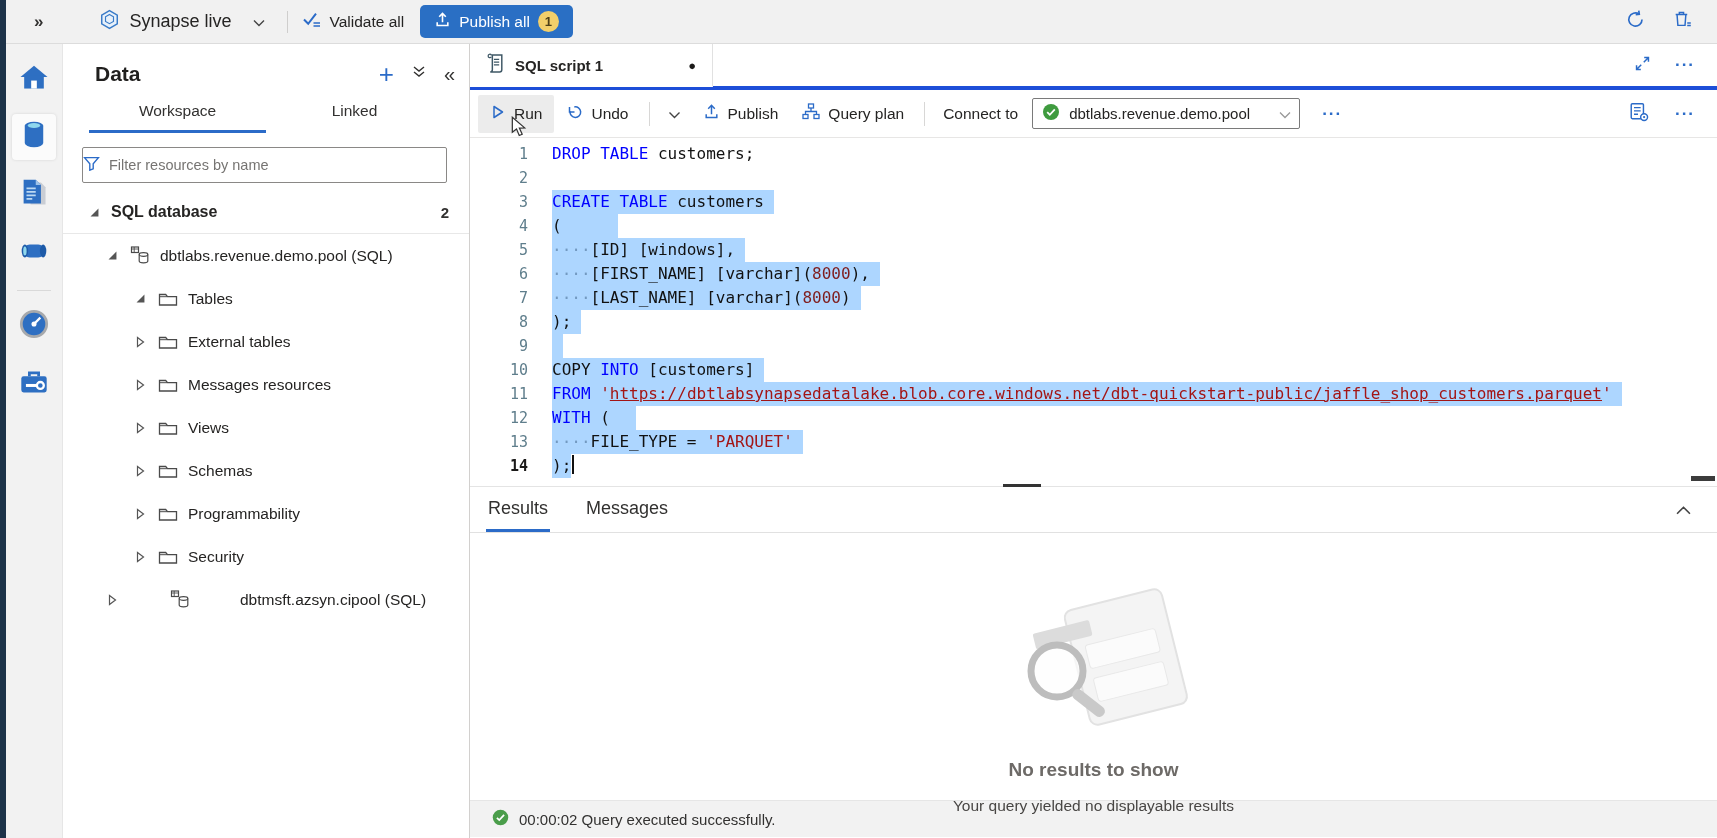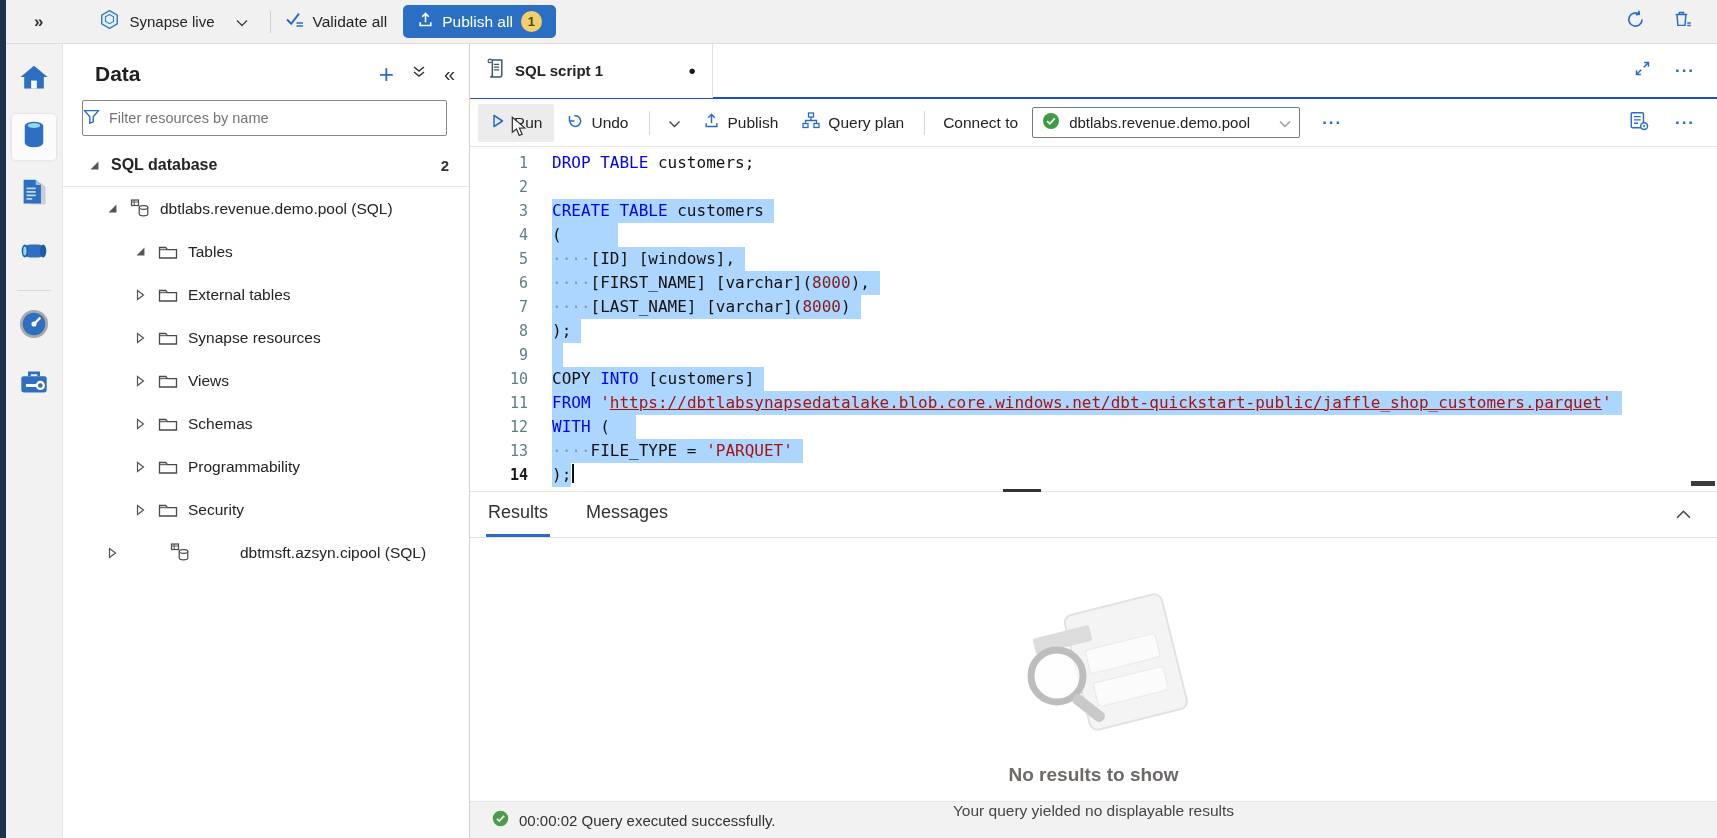--- a/index.html
+++ b/index.html
@@ -6,21 +6,21 @@
   html,body { background:#fff; }
   body { font-family:"Liberation Sans", sans-serif; color:#252423; }
   #app { position:relative; width:1717px; height:838px; overflow:hidden; background:#fff; }
 
   
   .topbar { position:absolute; left:0; top:0; width:1717px; height:44px; background:#f1f1f1;
             border-bottom:1px solid #dcdcdc; display:flex; align-items:center; z-index:5; }
   .edge-strip { position:absolute; left:0; top:0; width:6px; height:838px; background:#1d3349; z-index:40; }
   .tb-collapse { margin-left:34px; font-size:17px; font-weight:bold; color:#323130; letter-spacing:-2px; }
   .tb-env { display:flex; align-items:center; gap:9px; margin-left:58px; }
-  .tb-env-label { font-size:15px; color:#252423; }
+  .tb-env-label { font-size:18px; color:#252423; }
   .chev { display:inline-block; }
   .tb-sep { width:1px; height:22px; background:#cfcecd; margin:0 14px 0 22px; }
   .tb-validate { display:flex; align-items:center; gap:8px; font-size:15.5px; color:#252423; }
   .tb-publish { display:flex; align-items:center; gap:8px; margin-left:16px; background:#2a6fc4; color:#fff;
                 border:none; border-radius:5px; height:33px; padding:0 14px; font-size:15.5px;
                 font-family:"Liberation Sans",sans-serif; }
   .badge { background:#f2cf6a; color:#4e4018; border-radius:50%; width:21px; height:21px; font-size:13px;
            display:flex; align-items:center; justify-content:center; font-weight:bold; }
   .tb-right { margin-left:auto; display:flex; align-items:center; gap:26px; padding-right:24px; }
 
@@ -52,21 +52,21 @@
   .tree { margin-top:8px; }
   .tree-row { display:flex; align-items:center; height:43px; position:relative; font-size:15.5px; }
   .tree-row.section { font-weight:bold; font-size:16px; border-bottom:1px solid #e8e8e8; }
   .tree-caret { width:13px; display:flex; justify-content:center; margin-right:10px; flex:none; }
   .tree-ico { width:22px; display:flex; justify-content:center; margin-right:9px; flex:none; }
   .tree-count { position:absolute; right:20px; font-weight:bold; color:#323130; font-size:15px; }
 
   
   .main { position:absolute; left:470px; top:44px; width:1247px; height:794px; background:#fff;
           display:flex; flex-direction:column; }
-  .tabrow { height:56px; display:flex; align-items:stretch; border-bottom:2px solid #1d4ed8; position:relative;text-align:right; }
+  .tabrow { height:46px; display:flex; align-items:stretch; border-bottom:4px solid #1d4ed8; position:relative;text-align:right; }
   .doc-tab { display:flex; align-items:center; gap:10px; width:243px; padding:0 16px; background:#fff;
              border-right:1px solid #e1e1e1; margin-bottom:-1px; border-bottom:1px solid #fff; }
   .doc-tab-title { font-size:15px; font-weight:bold; color:#252423; }
   .dirty { margin-left:auto; font-size:13px; color:#1b1a19; }
   .tabrow-right { margin-left:auto; display:flex; align-items:center; gap:24px; padding-right:22px; }
   .more-dots { color:#2b6bc8; font-size:17px; font-weight:bold; letter-spacing:1px; }
 
   .toolbar { height:48px; display:flex; align-items:center; border-bottom:1px solid #e7e6e5; padding-left:8px; }
   .tbtn { display:flex; align-items:center; gap:8px; height:38px; padding:0 12px; font-size:15.5px;
           color:#252423; border-radius:2px; }
@@ -245,20 +245,24 @@
       <span class="dp-actions">
         <span class="dp-plus">+</span>
         <span>
           <svg width="14" height="14" viewBox="0 0 14 14">
               <path d="M2 2 L7 6 L12 2 M2 7 L7 11 L12 7" fill="none" stroke="#323130" stroke-width="1.4"></path>
             </svg>
         </span>
         <span class="dp-collapse">«</span>
       </span>
     </div>
+    <div class="dp-tabs">
+      <div class="dp-tab active">Workspace</div>
+      <div class="dp-tab">Linked</div>
+    </div>
     <div class="dp-filter">
       <span>
         <svg width="17" height="15" viewBox="0 0 16 14">
             <path d="M1.5 1.5 h13 L9.6 7.3 V12 L6.4 13.3 V7.3 Z" fill="none" stroke="#2b6bc8" stroke-width="1.3"></path>
           </svg>
       </span>
       <input type="text" placeholder="Filter resources by name" style="">
     </div>
     <div class="tree">
         <div class="tree-row section" style="padding-left: 25px;">
@@ -319,21 +323,21 @@
             <svg width="9" height="12" viewBox="0 0 9 12">
               <path d="M1.5 1.5 L7.5 6 L1.5 10.5 Z" fill="none" stroke="#555" stroke-width="1.2"></path>
             </svg>
           </span>
           <span class="tree-ico">
             <svg width="20" height="16" viewBox="0 0 20 16">
               <path d="M1.5 14 V3.5 h6.2 l1.8 2.2 h9 V14 Z" fill="none" stroke="#4a4a4a" stroke-width="1.3"></path>
               <path d="M1.5 5.7 h7.5" stroke="#4a4a4a" stroke-width="1"></path>
             </svg>
           </span>
-          <span>Synapse resources</span>
+          <span>Messages resources</span>
         </div>
         <div class="tree-row" style="padding-left: 71px;">
           <span class="tree-caret">
             <svg width="9" height="12" viewBox="0 0 9 12">
               <path d="M1.5 1.5 L7.5 6 L1.5 10.5 Z" fill="none" stroke="#555" stroke-width="1.2"></path>
             </svg>
           </span>
           <span class="tree-ico">
             <svg width="20" height="16" viewBox="0 0 20 16">
               <path d="M1.5 14 V3.5 h6.2 l1.8 2.2 h9 V14 Z" fill="none" stroke="#4a4a4a" stroke-width="1.3"></path>

